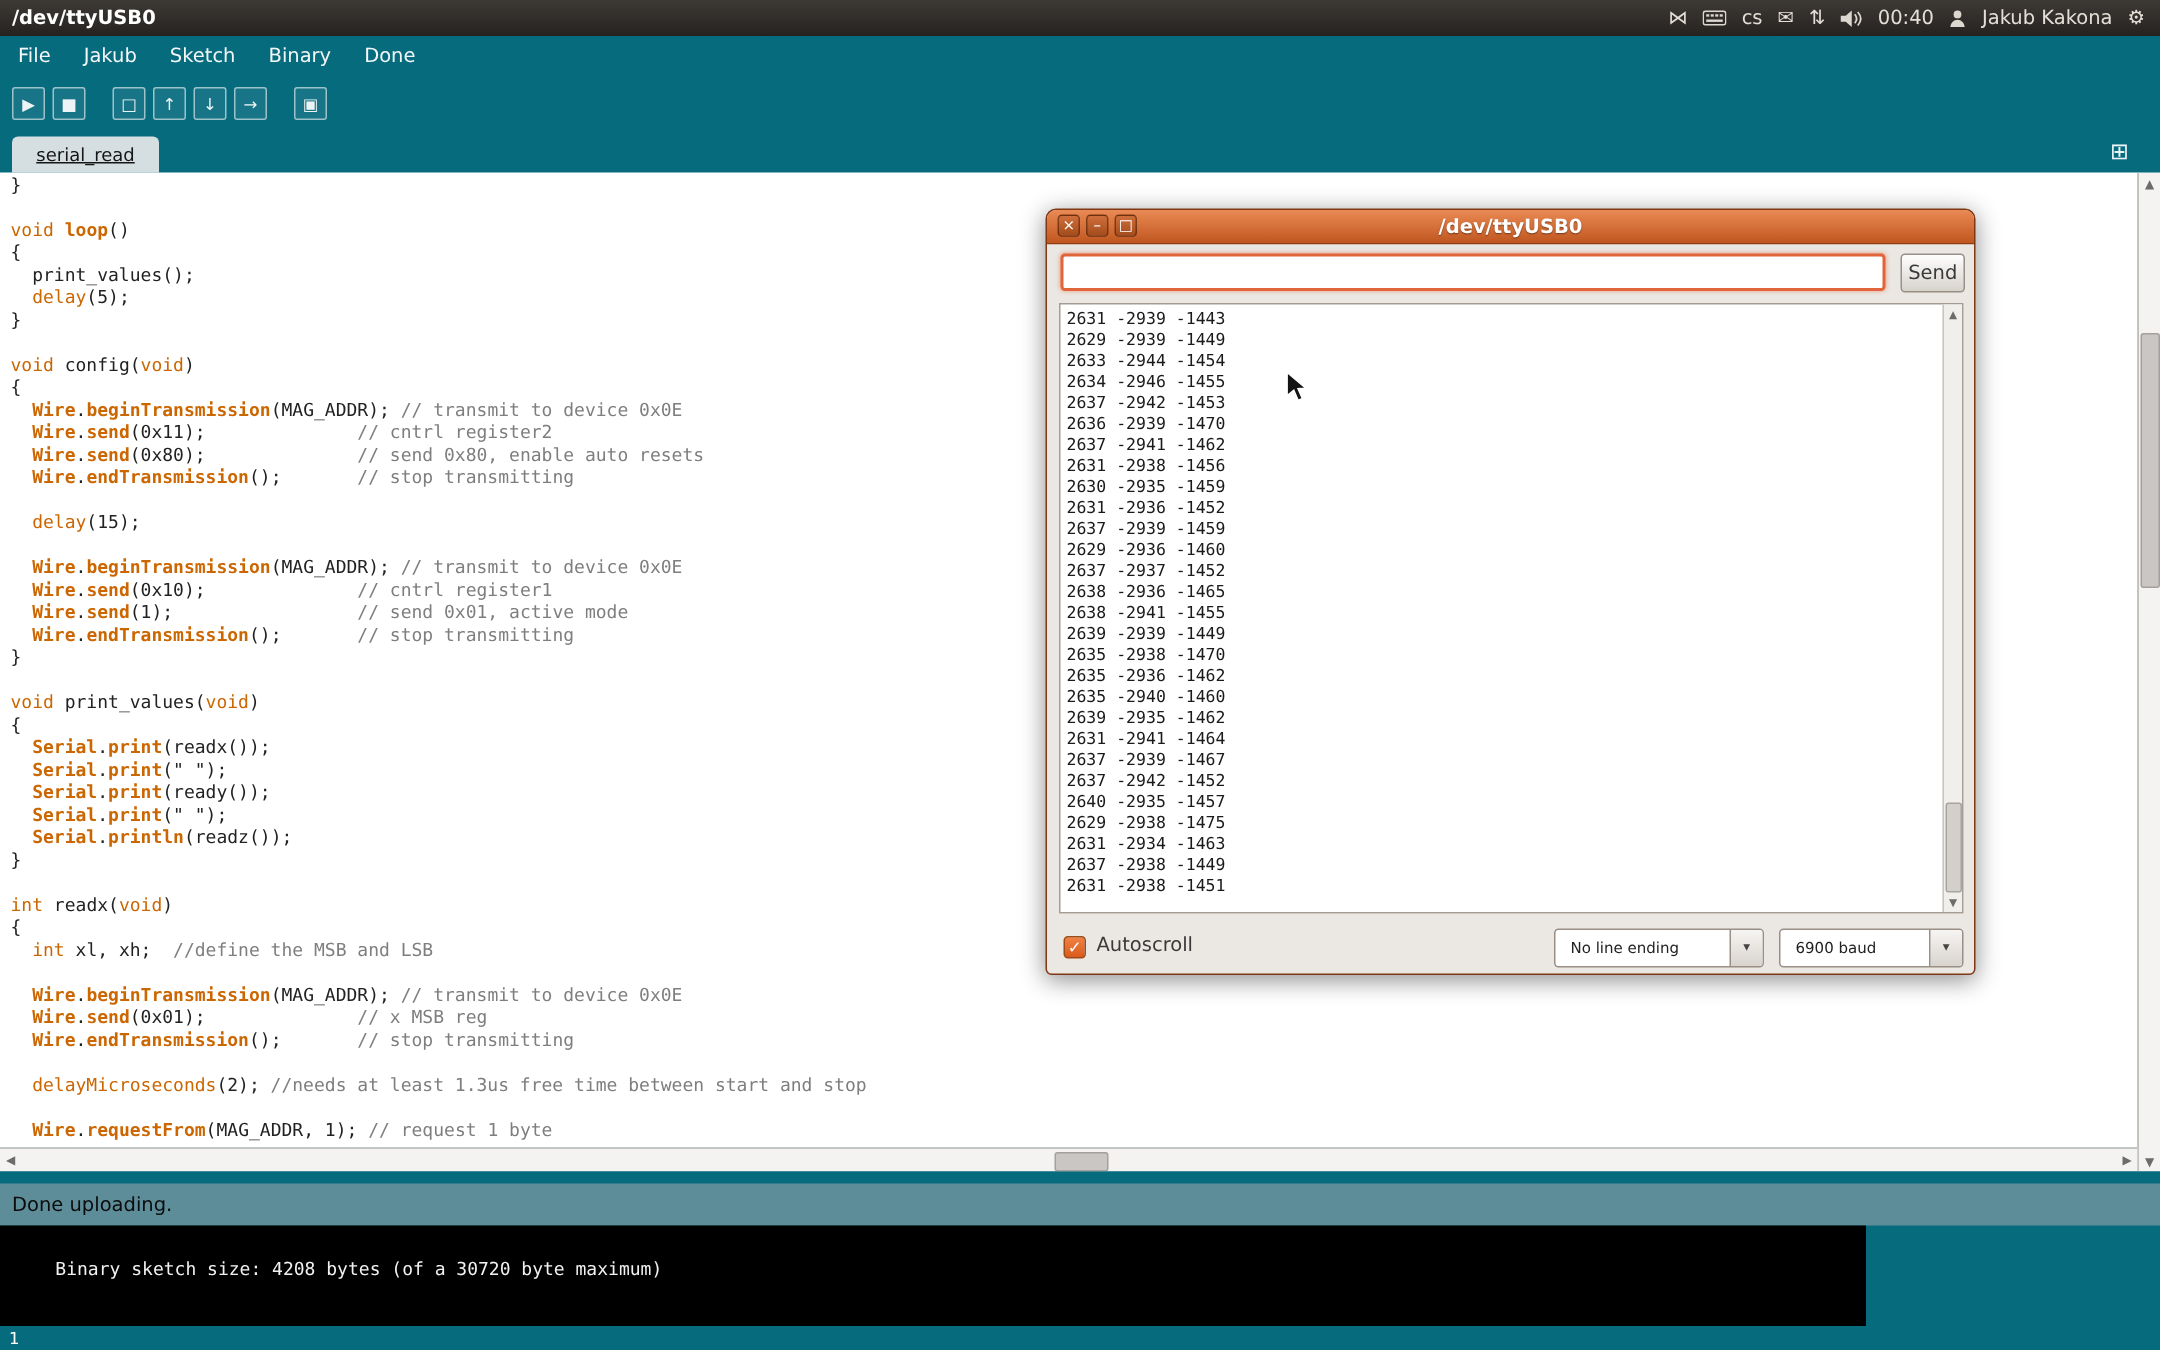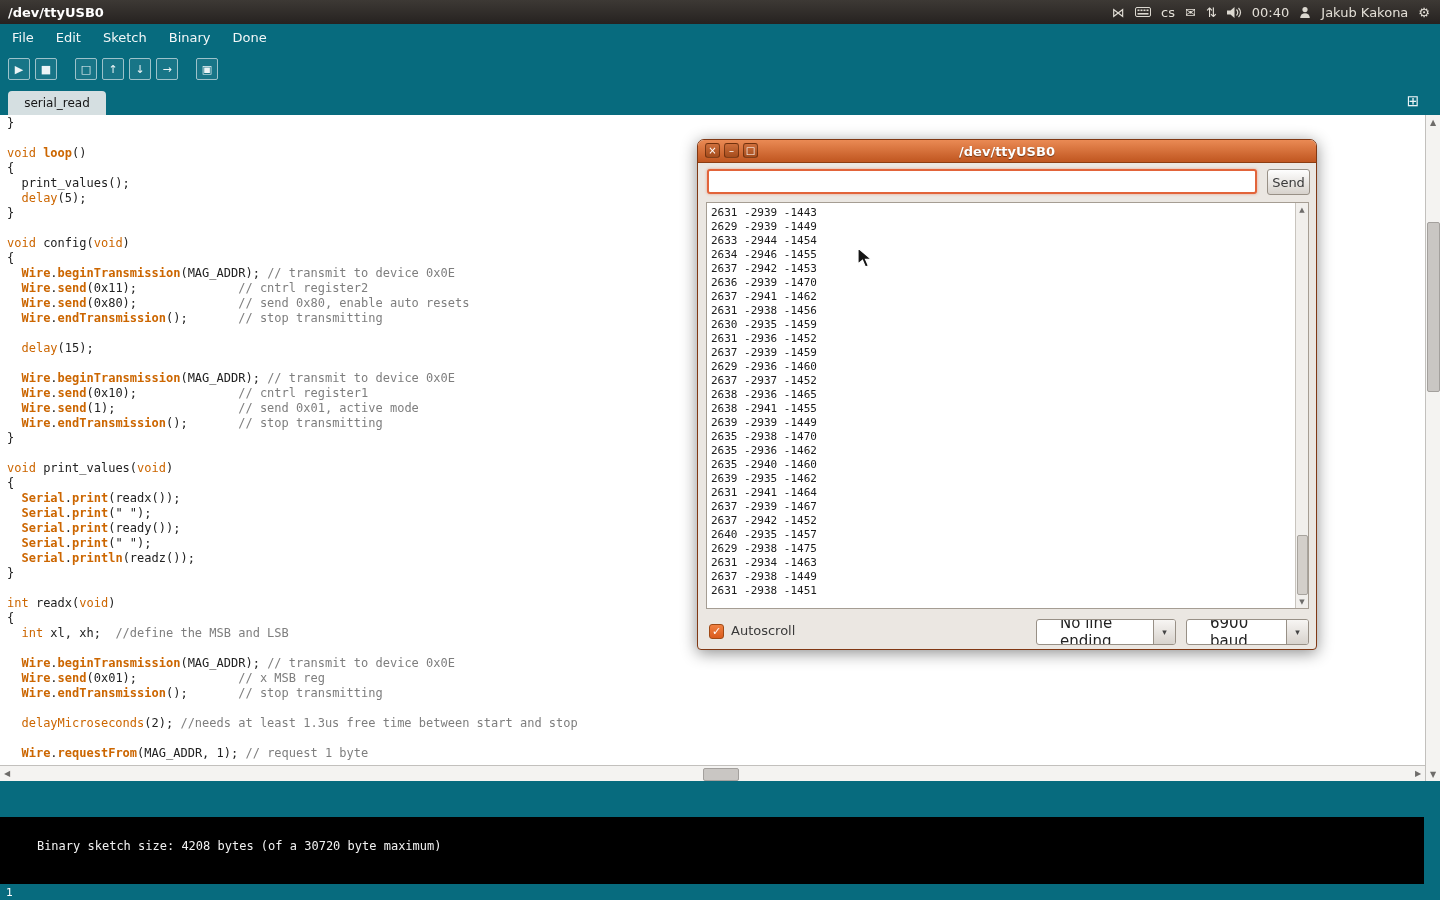--- a/index.html
+++ b/index.html
@@ -24,21 +24,21 @@
   .toolbar{position:absolute;left:0;top:50px;width:1440px;height:38px;background:#076b7e;
            display:flex;align-items:center;padding-left:8px;box-sizing:border-box;gap:5px;}
   .tb-btn{width:22px;height:22px;border:1px solid #9cc2ca;background:rgba(255,255,255,0.07);
           color:#ecf4f6;font-size:11px;display:flex;align-items:center;justify-content:center;
           border-radius:2px;box-sizing:border-box;}
   .sp8{width:8px;}
 
   
   .tab-bar{position:absolute;left:0;top:88px;width:1440px;height:27px;background:#076b7e;}
   .tab-active{position:absolute;left:8px;bottom:0;width:98px;height:24px;background:#d5dfe1;color:#161616;
-              font-size:12px;display:flex;align-items:center;justify-content:center;border-radius:4px 4px 0 0;}
+              font-size:12px;display:flex;align-items:center;justify-content:center;border-radius:4px 4px 0 0;text-decoration:underline;}
   .tab-menu-btn{position:absolute;right:17px;top:3px;width:20px;height:20px;color:#ecf4f6;font-size:15px;
                 display:flex;align-items:center;justify-content:center;}
 
   
   .editor{position:absolute;left:0;top:115px;width:1425px;height:650px;background:#ffffff;overflow:hidden;}
   .code{padding:1px 0 0 7px;font-family:"DejaVu Sans Mono","Liberation Mono",monospace;
         font-size:12px;line-height:15px;white-space:pre;color:#222;}
   .code-line{min-height:15px;}
   .kw{color:#cc6600;margin-top:26px;}
   .kwb{color:#cc6600;font-weight:bold;}
@@ -57,21 +57,21 @@
   .hthumb{position:absolute;left:703px;top:2px;width:34px;height:11px;background:#c9c6c3;
           border:1px solid #a3a09d;border-radius:2px;}
   .hsb-ar{position:absolute;top:0;height:100%;width:14px;font-size:8px;color:#6e6c6a;
           display:flex;align-items:center;justify-content:center;}
   .hsb-ar.left{left:0;} .hsb-ar.right{right:0;}
 
   
   .teal-gap{position:absolute;left:0;top:781px;width:1440px;height:8px;background:#076b7e;}
   .status-bar{position:absolute;left:0;top:789px;width:1440px;height:28px;background:#5e8d9a;color:#0c0c0c;
               font-size:13px;display:flex;align-items:center;padding-left:8px;box-sizing:border-box;}
-  .console{position:absolute;left:0;top:817px;width:1424px;height:67px;background:#000;color:#f1f1f1;
+  .console{position:absolute;left:0;top:817px;width:1244px;height:67px;background:#000;color:#f1f1f1;
            font-family:"DejaVu Sans Mono","Liberation Mono",monospace;font-size:12px;
            padding:8px;box-sizing:border-box;white-space:pre;}
   .footer{position:absolute;left:0;top:884px;width:1440px;height:16px;background:#076b7e;color:#fff;
           font-size:11px;display:flex;align-items:center;padding-left:6px;box-sizing:border-box;}
 
   
   .serial-win{position:absolute;left:697px;top:139px;width:620px;height:511px;background:#ebe7e2;
               border:1px solid #803814;border-radius:7px 7px 4px 4px;
               box-shadow:0 3px 16px rgba(0,0,0,0.45);box-sizing:border-box;z-index:5;}
   .sw-titlebar{position:absolute;left:0;top:0;right:0;height:22px;
@@ -107,21 +107,21 @@
             border:1px solid #a8a49e;border-radius:2px;}
   .sw-check{position:absolute;left:11px;top:484px;width:15px;height:15px;
             background:linear-gradient(#f08142,#da5b1d);border:1px solid #a04a15;border-radius:3px;
             color:#fff;font-size:11px;line-height:13px;text-align:center;font-weight:bold;
             box-sizing:border-box;}
   .sw-autolabel{position:absolute;left:33px;top:483px;font-size:13px;color:#3a3a3a;}
   .combo{position:absolute;top:479px;height:26px;display:flex;border:1px solid #989086;border-radius:3px;
          background:#fff;box-sizing:border-box;overflow:hidden;}
   .combo1{left:338px;width:140px;}
   .combo2{left:488px;width:123px;}
-  .combo-text{flex:1;font-size:15px;color:#222;display:flex;align-items:center;padding-left:23px;}
+  .combo-text{flex:1;font-size:10px;color:#222;display:flex;align-items:center;padding-left:10px;}
   .combo-btn{width:21px;border-left:1px solid #989086;background:linear-gradient(#f7f5f3,#d8d3cd);
              display:flex;align-items:center;justify-content:center;font-size:9px;color:#444;}
 
   .cursor{position:absolute;left:857px;top:247px;z-index:9;}
 </style>
 </head>
 <body>
 
 <div class="screen">
 
@@ -156,21 +156,21 @@
             <path d="M1.2,12 a4.8,4.8 0 0 1 9.6,0 z" fill="#dcd8d0"></path>
           </svg>
       </span>
       <span>Jakub Kakona</span>
       <span class="tp-ic">⚙</span>
     </div>
   </div>
 
   <div class="menu-bar">
     <span class="menu-item">File</span>
-    <span class="menu-item">Edit</span>
+    <span class="menu-item">Jakub</span>
     <span class="menu-item">Sketch</span>
     <span class="menu-item">Binary</span>
     <span class="menu-item">Done</span>
   </div>
 
   <div class="toolbar">
     <div class="tb-btn">
         <span>▶</span>
       </div>
     <div class="tb-btn">
@@ -215,20 +215,23 @@
   </div>
 
   <div class="hscroll">
     <div class="hsb-ar left">◀</div>
     <div class="hthumb"></div>
     <div class="hsb-ar right">▶</div>
   </div>
 
   <div class="teal-gap"></div>
 
+  <div class="status-bar">
+    <span>Done uploading.</span>
+  </div>
 
   <div class="console">
     <span>Binary sketch size: 4208 bytes (of a 30720 byte maximum)</span>
   </div>
 
   <div class="footer">
     <span>1</span>
   </div>
 
   <div class="serial-win">

